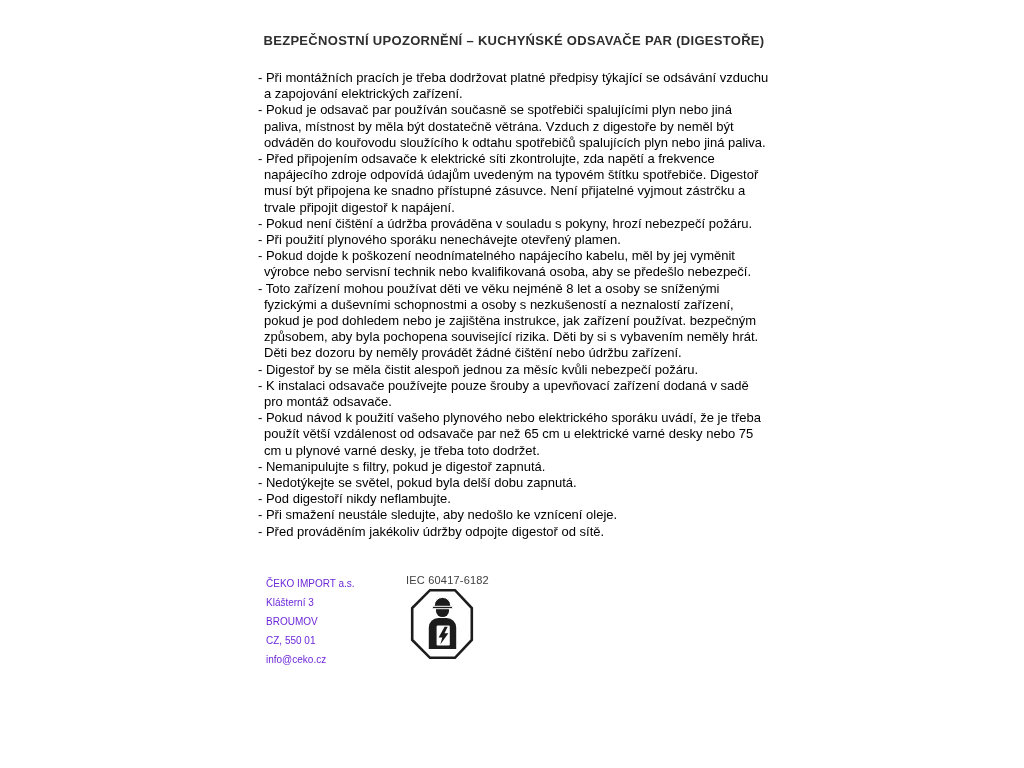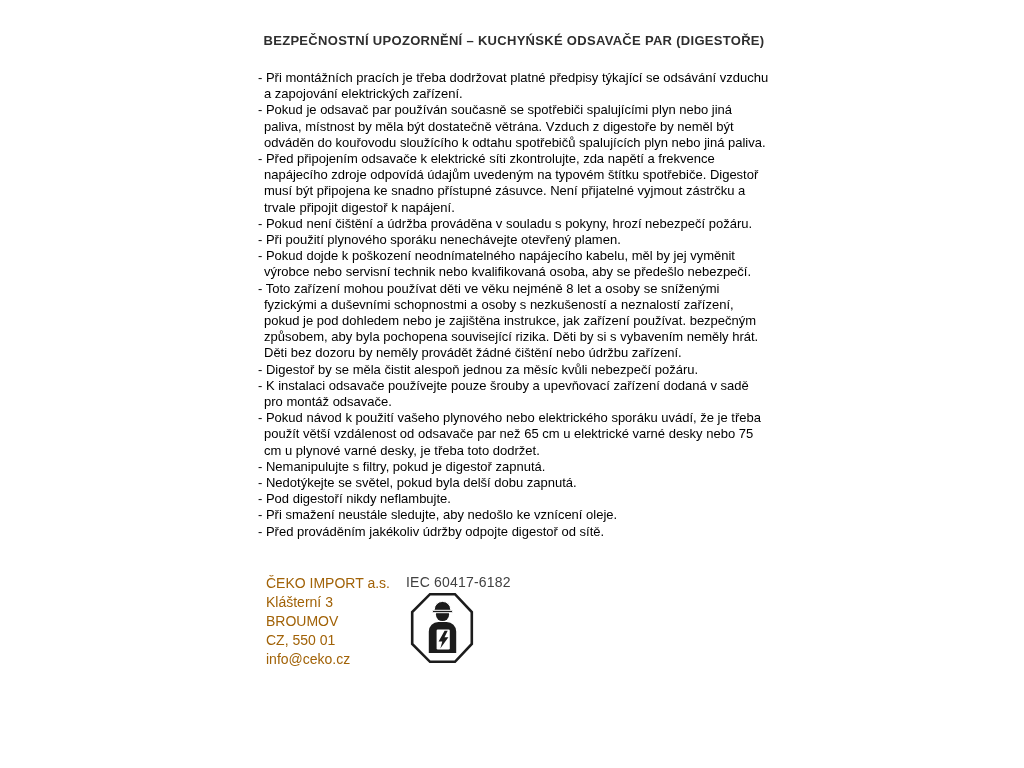--- a/index.html
+++ b/index.html
@@ -41,30 +41,30 @@
     text-indent: -6px;
   }
   .footer {
     margin-top: 34px;
     padding-left: 8px;
     display: flex;
     align-items: flex-start;
   }
   .company-block {
     width: 140px;
-    font-size: 14px;
+    font-size: 10px;
     line-height: 19px;
-    color: #a16207;
+    color: #6d28d9;
   }
   .symbol-block {
     width: 72px;
     text-align: center;
   }
   .symbol-label {
-    font-size: 14px;
+    font-size: 11px;
     letter-spacing: 0.2px;
     color: #414141;
     white-space: nowrap;
     margin-bottom: 2px;
   }
   .symbol-svg {
     display: block;
     margin: 0 auto;
   }
 </style>

